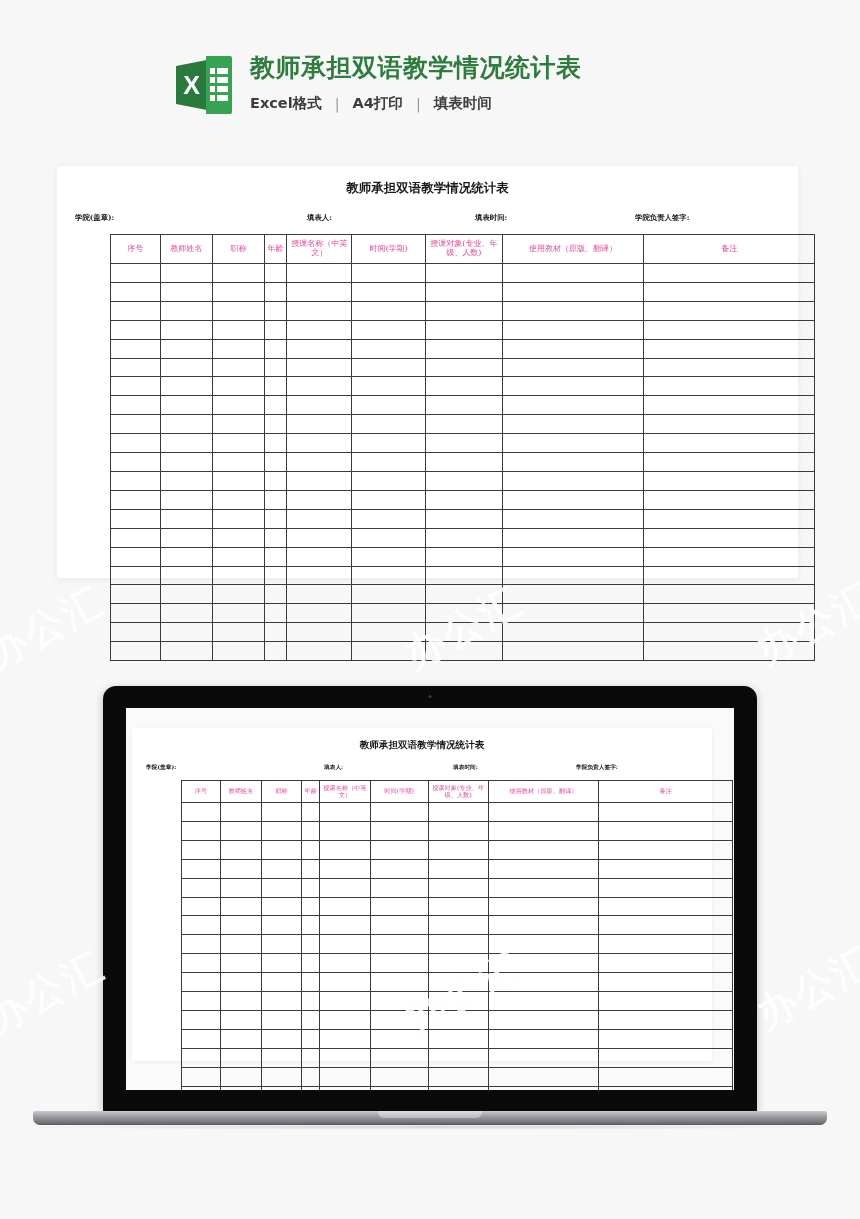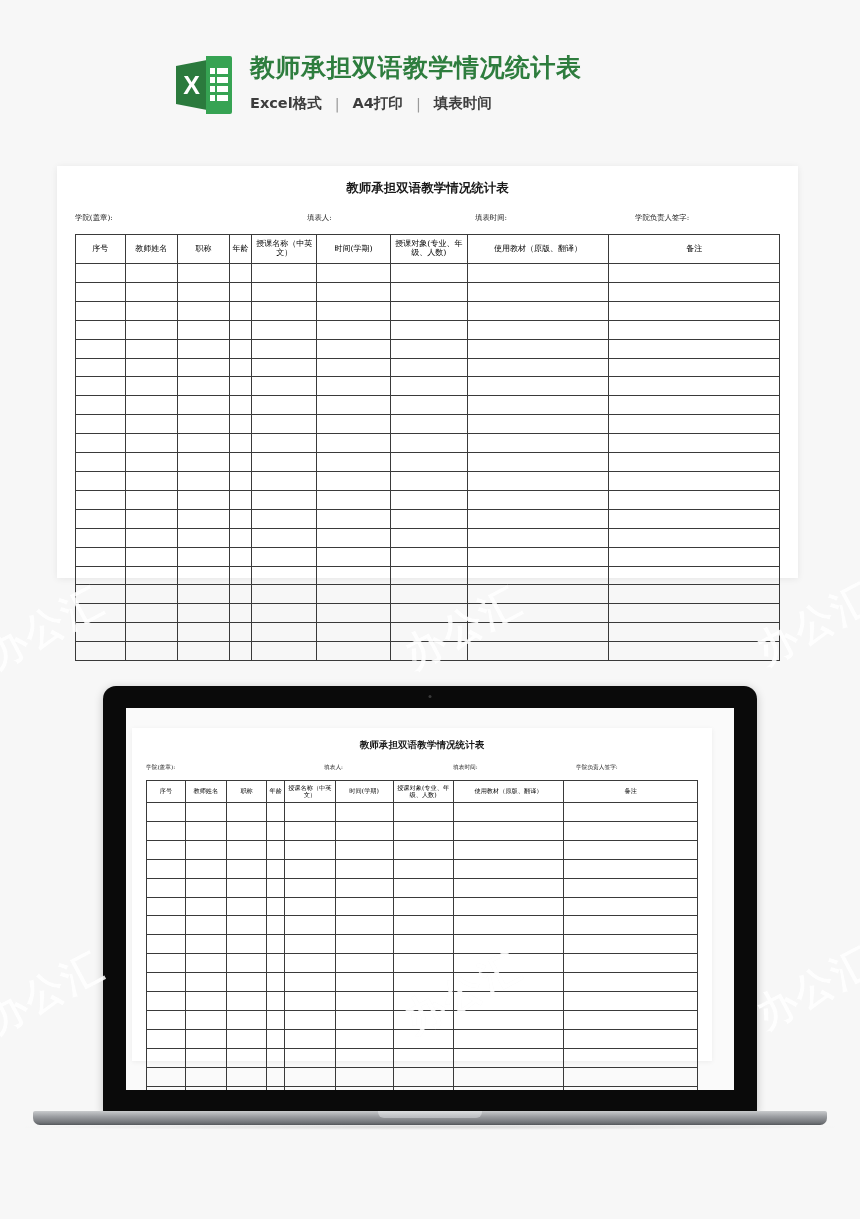--- a/index.html
+++ b/index.html
@@ -136,28 +136,29 @@
     text-align: center;
     font-family: "DejaVu Serif", serif;
     font-weight: 700;
     color: #1a1a1a;
   }
   .meta-row {
     display: flex;
     font-family: "DejaVu Serif", serif;
     color: #1a1a1a;
   }
-  .meta-row span { white-space: nowrap; }
+  .meta-row span { white-space: nowrap; font-weight: bold; }
 
   table.grid {
     border-collapse: collapse;
     table-layout: fixed;
     width: 100%;
     font-family: "DejaVu Serif", serif;
-    color: #000000;
+    color: #ec4899;
+    margin-left: 35px;
   }
   table.grid th, table.grid td {
     border: 1px solid #3a3a3a;
     padding: 0;
     text-align: center;
     vertical-align: middle;
     line-height: 1.12;
   }
   table.grid th { font-weight: 400; }
   .note {

